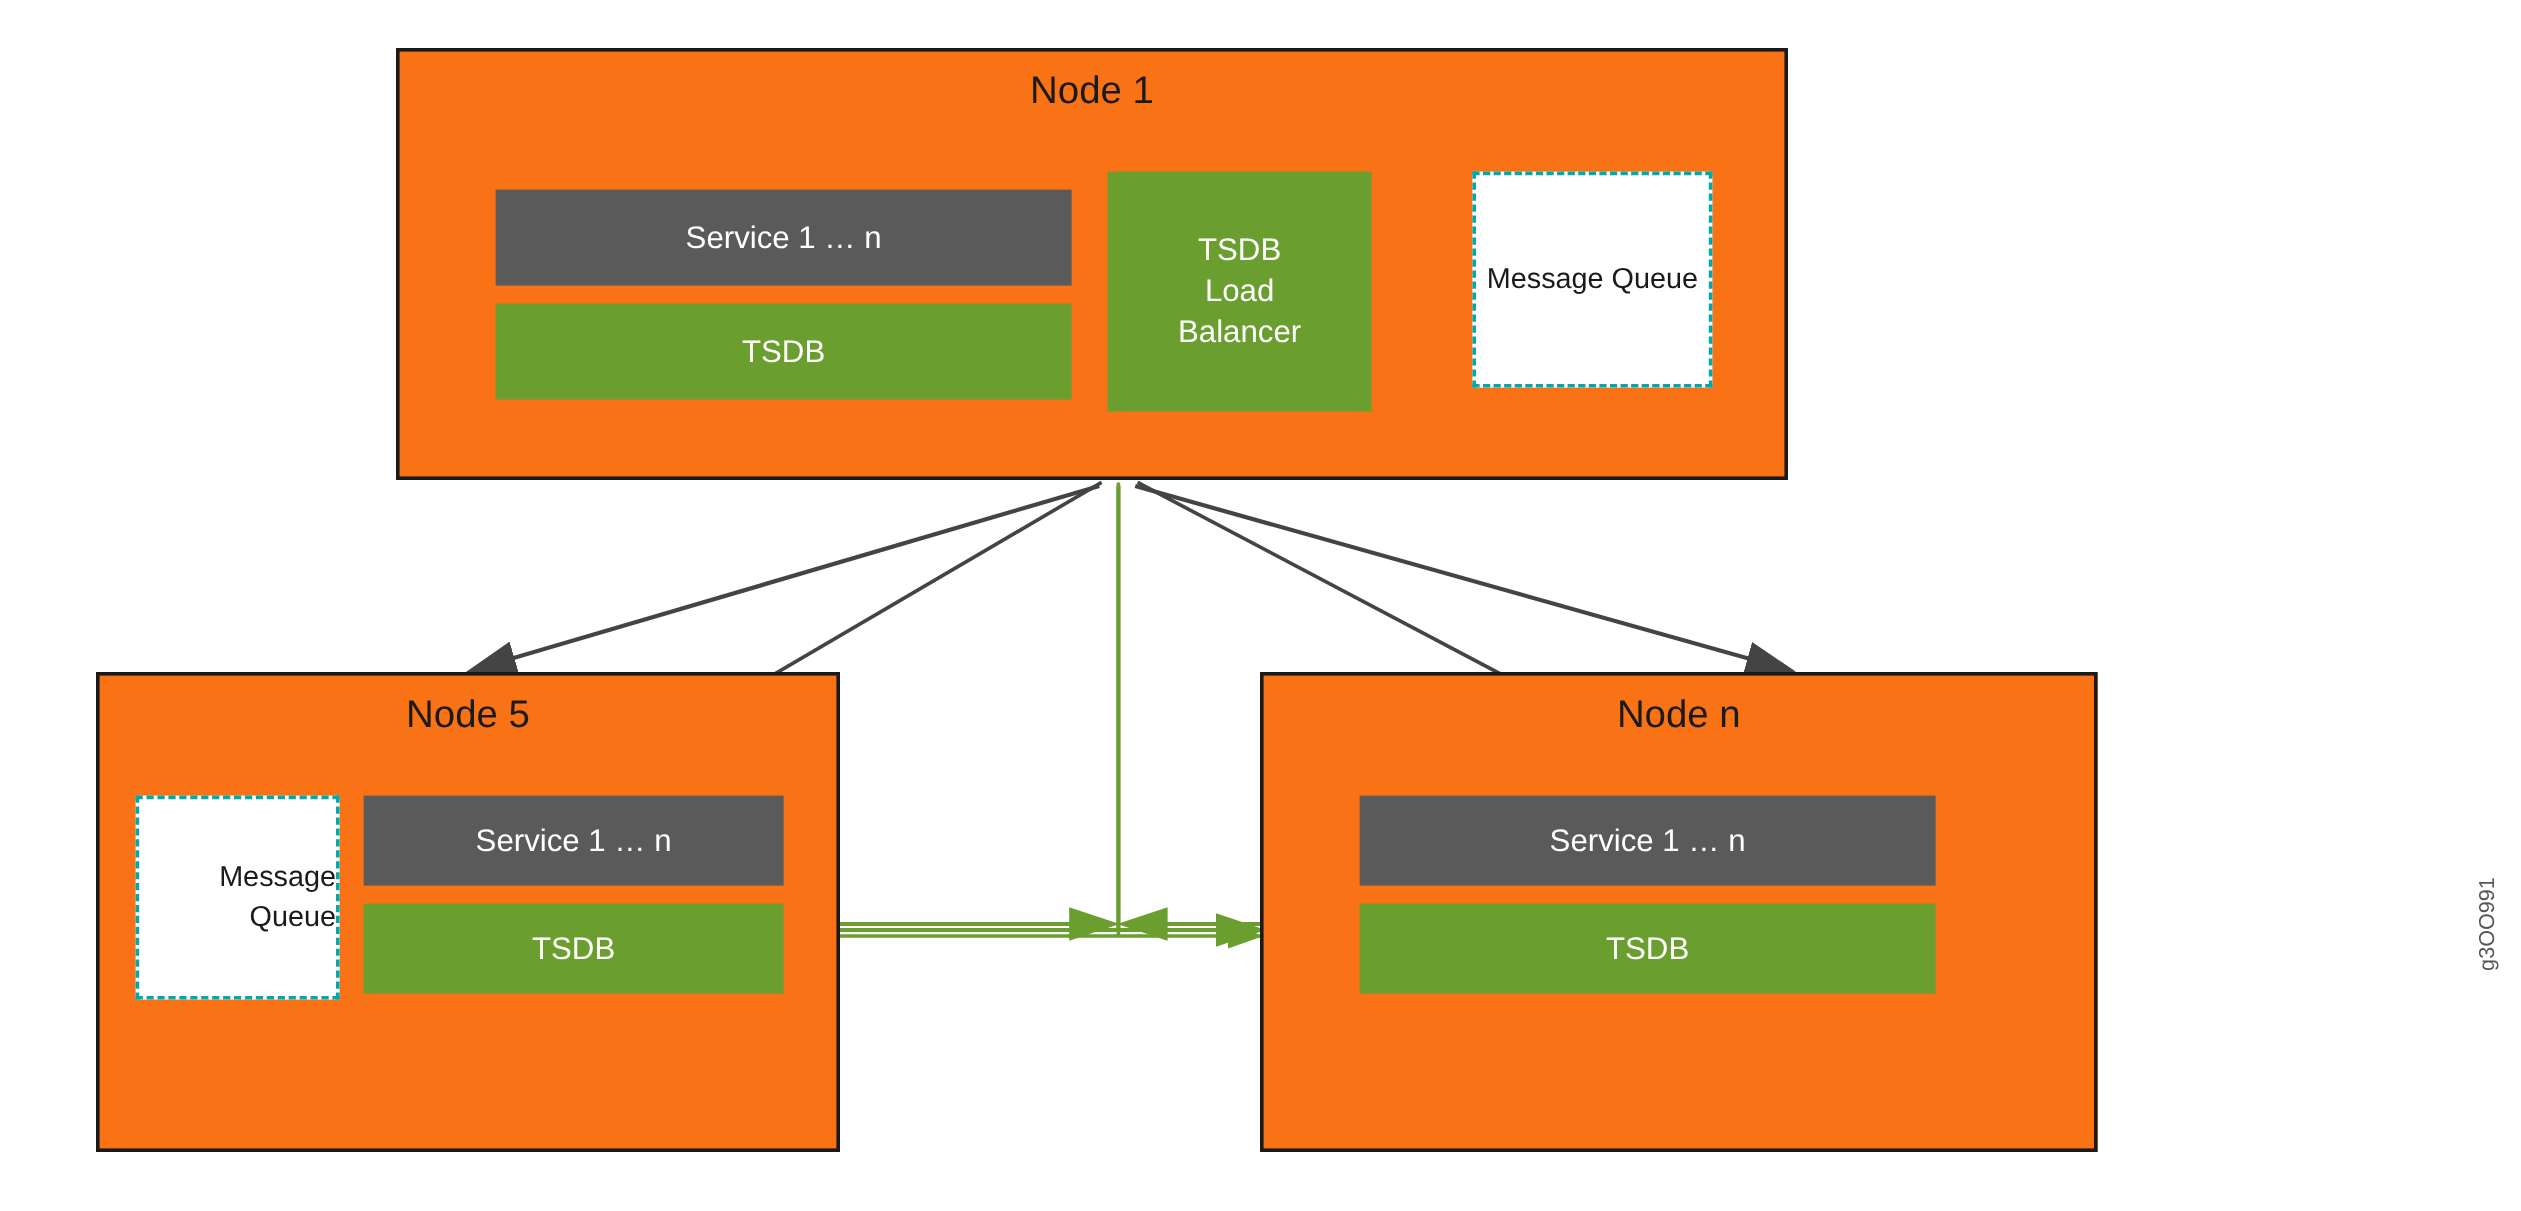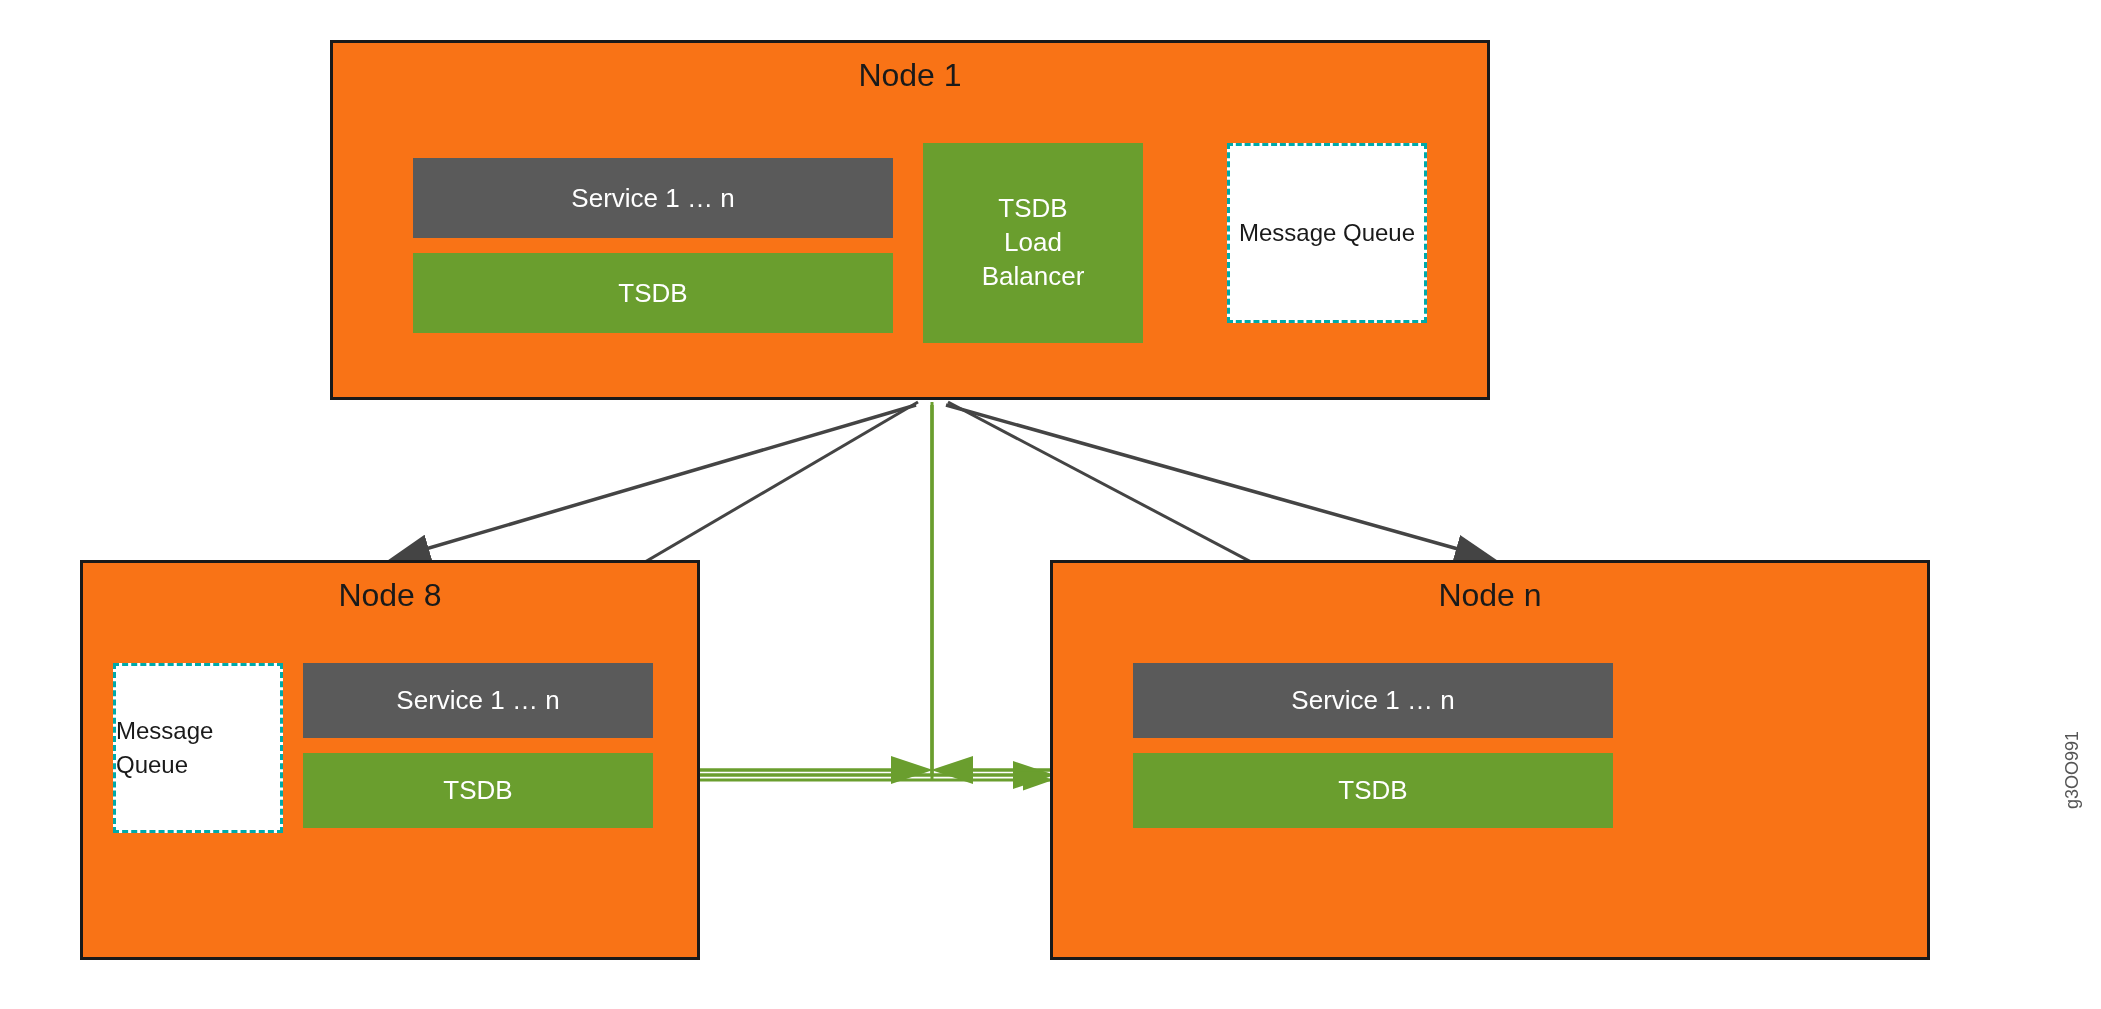--- a/index.html
+++ b/index.html
@@ -39,21 +39,21 @@
       left: 80px;
       top: 560px;
       width: 620px;
       height: 400px;
     }
 
     
     .noden {
       left: 1050px;
       top: 560px;
-      width: 880px;
+      width: 698px;
       height: 400px;
     }
 
     .node-title {
       position: absolute;
       top: 14px;
       left: 50%;
       transform: translateX(-50%);
       font-size: 32px;
       font-weight: 400;
@@ -99,21 +99,21 @@
     }
 
     
     .message-queue {
       position: absolute;
       border: 3px dashed #00aaaa;
       background: #ffffff;
       display: flex;
       align-items: center;
       justify-content: center;
-      text-align: left;
+      text-align: right;
       font-size: 24px;
       color: #1a1a1a;
       line-height: 1.4;
     }
 
     
     .arrows-svg {
       position: absolute;
       top: 0; left: 0;
       width: 2101px;
@@ -240,21 +240,21 @@
 Balancer</span>
     </div>
 
     <div class="message-queue" style="right:60px; top:100px; width:200px; height:180px;">
       <span>Message
 Queue</span>
     </div>
   </div>
 
   <div class="node-box node2">
-    <span class="node-title">Node 8</span>
+    <span class="node-title">Node 5</span>
 
     <div class="message-queue" style="left:30px; top:100px; width:170px; height:170px;">
       <span>Message
 Queue</span>
     </div>
 
     <div class="service-block" style="left:220px; top:100px; width:350px; height:75px;">
       <span>Service 1 … n</span>
     </div>
 

